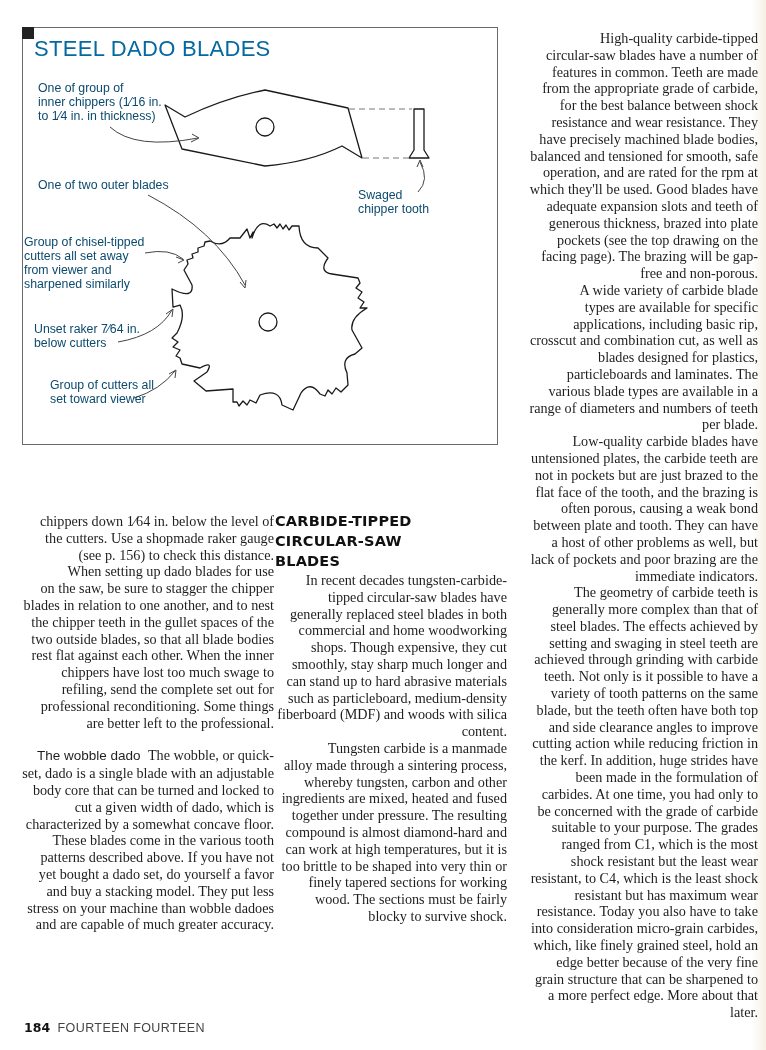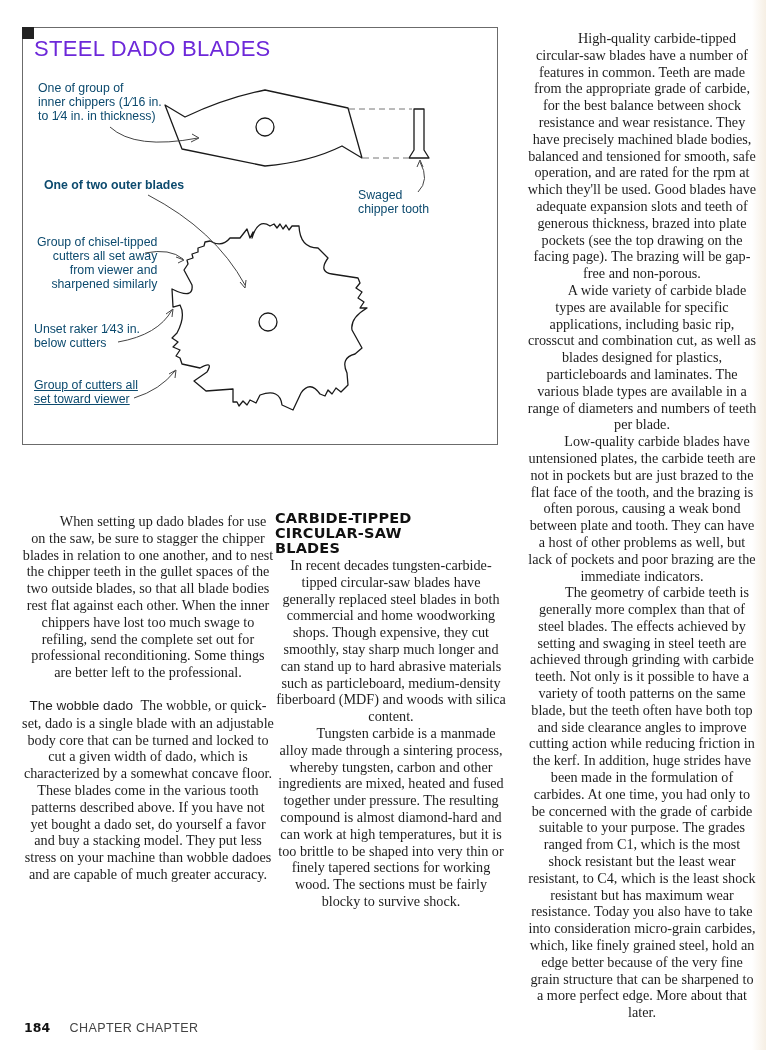--- a/index.html
+++ b/index.html
@@ -18,55 +18,55 @@
       position: absolute; left: 22px; top: 27px; width: 476px; height: 418px;
       border: 1px solid #6b6b6b; box-sizing: border-box;
     }
     .figure-marker {
       position: absolute; left: 22px; top: 27px; width: 12px; height: 12px;
       background: #222;
     }
     .figure-title {
       position: absolute; left: 34px; top: 36px;
       font-family: "Liberation Sans", "DejaVu Sans", sans-serif;
-      font-size: 22px; letter-spacing: 0.3px; color: #6d28d9; font-weight: normal;
+      font-size: 22px; letter-spacing: 0.3px; color: #0369a1; font-weight: normal;
     }
     .callout {
       position: absolute;
       font-family: "Liberation Sans", "DejaVu Sans", sans-serif;
       font-size: 12.3px; line-height: 14px; color: #0c4a6e; white-space: pre;
     }
     svg.drawing { position: absolute; left: 0; top: 0; }
     
     .col {
       position: absolute;
       font-size: 14.2px; line-height: 16.8px; color: #1e1e1e;
     }
-    .col p { margin: 0; text-align: center; }
+    .col p { margin: 0; text-align: right; }
     .col p.indent { text-indent: 30px; }
     .col1 { left: 22px; top: 513px; width: 252px; }
     .col2 { left: 275px; top: 511px; width: 232px; }
     .col3 { left: 526px; top: 30px; width: 232px; }
     .section-head {
       font-family: "DejaVu Sans", "Liberation Sans", sans-serif;
-      font-weight: bold; font-size: 14.5px; line-height: 15px;
+      font-weight: bold; font-size: 14.5px; line-height: 20px;
       letter-spacing: 0.2px; color: #111; margin: 0 0 1px 0;
       text-transform: uppercase; white-space: pre-line;
     }
     .run-in {
       font-family: "Liberation Sans", "DejaVu Sans", sans-serif;
       font-size: 13.5px; margin-right: 4px;
     }
     .gap { height: 16px; }
     .footer {
       position: absolute; left: 24px; top: 1020px;
       font-family: "Liberation Sans", "DejaVu Sans", sans-serif;
       font-size: 12.5px; color: #333;
     }
-    .folio { font-family: "DejaVu Sans", sans-serif; font-weight: bold; color: #111; margin-right: 16px; }
+    .folio { font-family: "DejaVu Sans", sans-serif; font-weight: bold; color: #111; margin-right: 4px; }
     .chapter { letter-spacing: 0.4px; color: #444; }
   </style>
 </head>
 <body>
 
 <div class="page-edge"></div>
 
 <div class="figure"></div>
 <div class="figure-marker"></div>
 <div class="figure-title">STEEL DADO BLADES</div>
@@ -115,33 +115,34 @@
     <path d="M118,342 Q158,335 172,310"></path>
     <path d="M166,314 L173,309 L172,317"></path>
     <path d="M134,398 Q160,390 175,371"></path>
     <path d="M169,374 L176,370 L175,378"></path>
   </g>
 </svg>
 
 <div class="callout" style="left:38px; top:81px;">One of group of
 inner chippers (1⁄16 in.
 to 1⁄4 in. in thickness)</div>
-<div class="callout" style="left:44px; top:178px;font-weight:bold;">One of two outer blades</div>
+<div class="callout" style="left:38px; top:178px;">One of two outer blades</div>
 <div class="callout" style="left:358px; top:188px;">Swaged
 chipper tooth</div>
-<div class="callout" style="left:37px; top:235px;text-align:right;">Group of chisel-tipped
+<div class="callout" style="left:24px; top:235px;">Group of chisel-tipped
 cutters all set away
 from viewer and
 sharpened similarly</div>
-<div class="callout" style="left:34px; top:322px;">Unset raker 1⁄43 in.
+<div class="callout" style="left:34px; top:322px;">Unset raker 7⁄64 in.
 below cutters</div>
-<div class="callout" style="left:34px; top:378px;text-decoration:underline;">Group of cutters all
+<div class="callout" style="left:50px; top:378px;">Group of cutters all
 set toward viewer</div>
 
 <div class="col col1">
+  <p>chippers down 1⁄64 in. below the level of the cutters. Use a shopmade raker gauge (see p. 156) to check this distance.</p>
   <p class="indent">When setting up dado blades for use on the saw, be sure to stagger the chipper blades in relation to one another, and to nest the chipper teeth in the gullet spaces of the two outside blades, so that all blade bodies rest flat against each other. When the inner chippers have lost too much swage to refiling, send the complete set out for professional reconditioning. Some things are better left to the professional.</p>
   <div class="gap"></div>
   <p><span class="run-in">The wobble dado</span> <span>The wobble, or quick-set, dado is a single blade with an adjustable body core that can be turned and locked to cut a given width of dado, which is characterized by a somewhat concave floor. These blades come in the various tooth patterns described above. If you have not yet bought a dado set, do yourself a favor and buy a stacking model. They put less stress on your machine than wobble dadoes and are capable of much greater accuracy.</span></p>
 </div>
 
 <div class="col col2">
   <div class="section-head">CARBIDE-TIPPED
 CIRCULAR-SAW
 BLADES</div>
   <p>In recent decades tungsten-carbide-tipped circular-saw blades have generally replaced steel blades in both commercial and home woodworking shops. Though expensive, they cut smoothly, stay sharp much longer and can stand up to hard abrasive materials such as particleboard, medium-density fiberboard (MDF) and woods with silica content.</p>
@@ -150,14 +151,14 @@
 
 <div class="col col3">
   <p class="indent">High-quality carbide-tipped circular-saw blades have a number of features in common. Teeth are made from the appropriate grade of carbide, for the best balance between shock resistance and wear resistance. They have precisely machined blade bodies, balanced and tensioned for smooth, safe operation, and are rated for the rpm at which they'll be used. Good blades have adequate expansion slots and teeth of generous thickness, brazed into plate pockets (see the top drawing on the facing page). The brazing will be gap-free and non-porous.</p>
   <p class="indent">A wide variety of carbide blade types are available for specific applications, including basic rip, crosscut and combination cut, as well as blades designed for plastics, particleboards and laminates. The various blade types are available in a range of diameters and numbers of teeth per blade.</p>
   <p class="indent">Low-quality carbide blades have untensioned plates, the carbide teeth are not in pockets but are just brazed to the flat face of the tooth, and the brazing is often porous, causing a weak bond between plate and tooth. They can have a host of other problems as well, but lack of pockets and poor brazing are the immediate indicators.</p>
   <p class="indent">The geometry of carbide teeth is generally more complex than that of steel blades. The effects achieved by setting and swaging in steel teeth are achieved through grinding with carbide teeth. Not only is it possible to have a variety of tooth patterns on the same blade, but the teeth often have both top and side clearance angles to improve cutting action while reducing friction in the kerf. In addition, huge strides have been made in the formulation of carbides. At one time, you had only to be concerned with the grade of carbide suitable to your purpose. The grades ranged from C1, which is the most shock resistant but the least wear resistant, to C4, which is the least shock resistant but has maximum wear resistance. Today you also have to take into consideration micro-grain carbides, which, like finely grained steel, hold an edge better because of the very fine grain structure that can be sharpened to a more perfect edge. More about that later.</p>
 </div>
 
 <div class="footer">
   <span class="folio">184</span>
-  <span class="chapter">CHAPTER CHAPTER</span>
+  <span class="chapter">FOURTEEN FOURTEEN</span>
 </div>
 
 </body></html>

